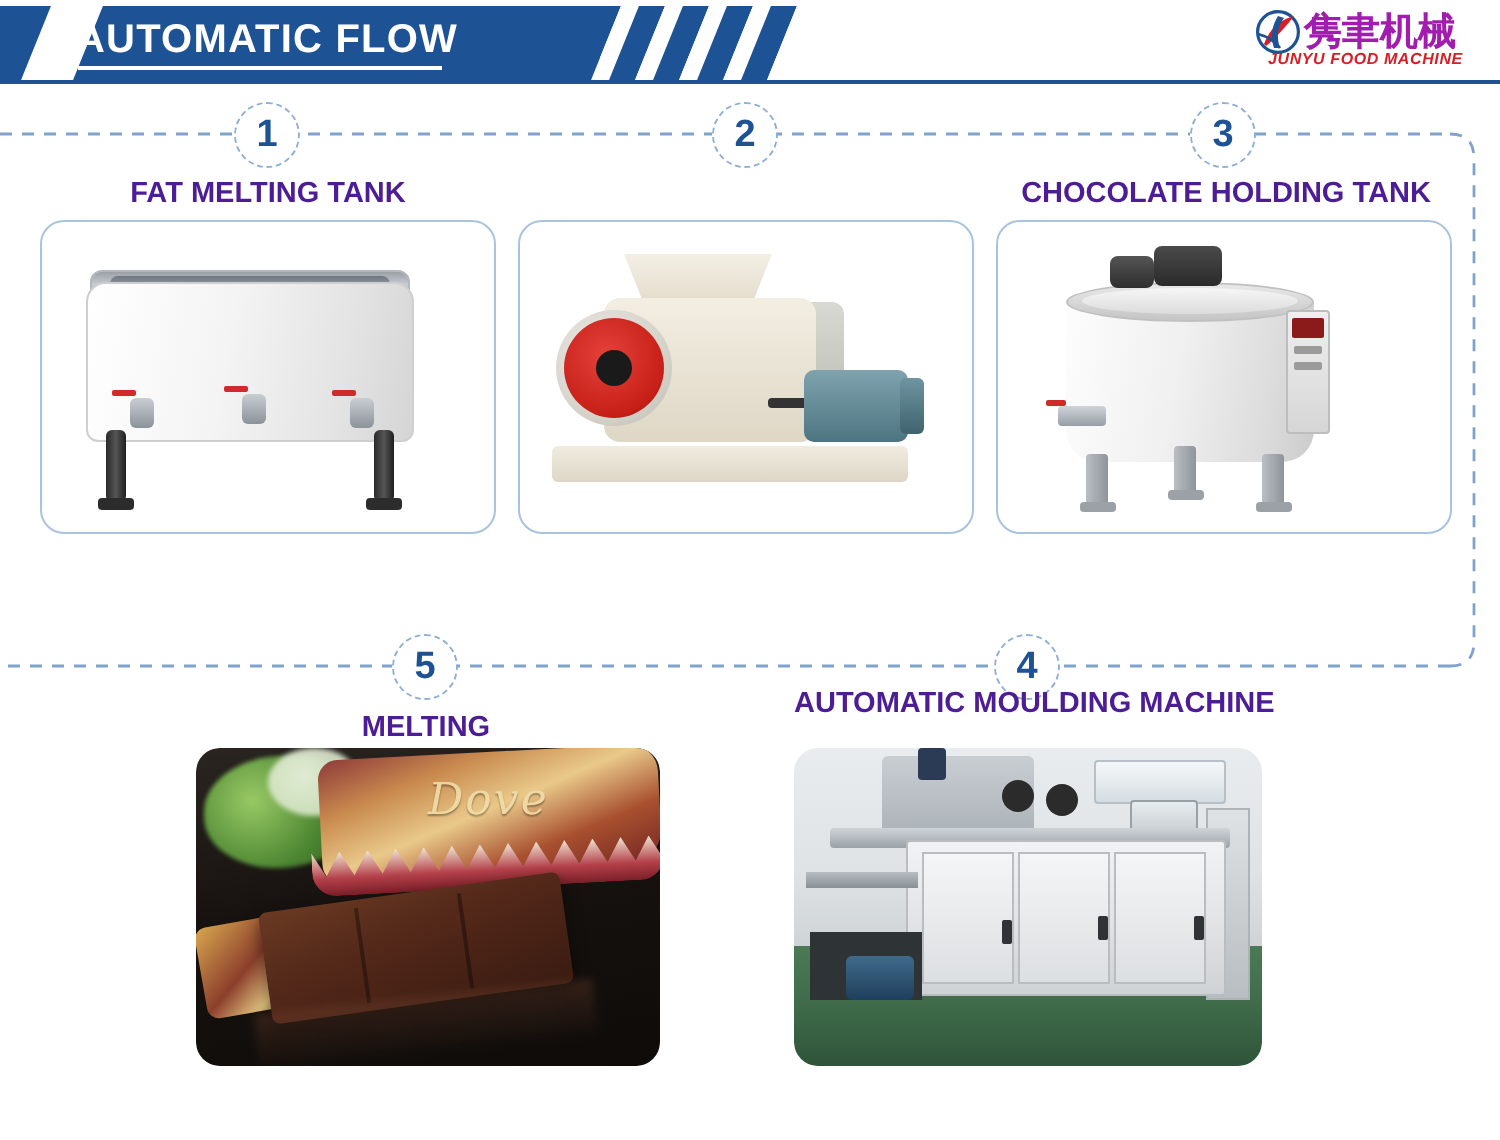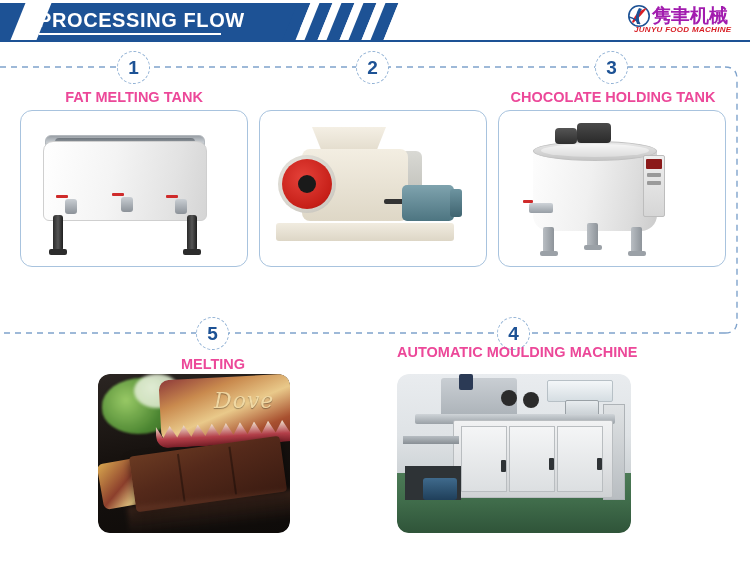--- a/index.html
+++ b/index.html
@@ -63,21 +63,21 @@
     border:1.6px dashed #8fb0d4;
     display:flex; align-items:center; justify-content:center;
     color:#1d5295; font-size:19px; font-weight:bold;
     font-family:"Liberation Sans", sans-serif;
     line-height:1;
   }
 
   
   .step-label {
     position:absolute; text-align:center;
-    color:#ec4899; font-size:14.5px; font-weight:bold;
+    color:#4c1d95; font-size:14.5px; font-weight:bold;
     font-family:"Liberation Sans", sans-serif;
     white-space:nowrap;
   }
 
   
   .photo-card {
     position:absolute; border:1px solid #a8c3de; border-radius:12px;
     background:#ffffff; overflow:hidden;
   }
   .photo-card.plain { border:none; border-radius:12px; }
@@ -215,21 +215,21 @@
     background:linear-gradient(180deg,#e8ecef,#b9c1c6); border:1px solid #9aa1a6; border-radius:2px; }
 </style>
 </head>
 <body>
 
 <div id="page">
 
   <div class="header">
     <div class="header-bluebar"></div>
     <div class="header-slash-lead"></div>
-    <div class="header-title">PROCESSING FLOW</div>
+    <div class="header-title">AUTOMATIC FLOW</div>
     <div class="header-title-underline"></div>
 
     <div class="stripes">
       <div class="stripes-tail"></div>
       <div class="sq" style="left:14px;"></div>
       <div class="wq" style="left:27px;"></div>
       <div class="sq" style="left:36px;"></div>
       <div class="wq" style="left:49px;"></div>
       <div class="sq" style="left:58px;"></div>
       <div class="wq" style="left:71px;"></div>
@@ -330,21 +330,21 @@
       <div class="hold-leg-f" style="left:85px; top:134px;"></div>
       <div class="hold-leg" style="left:132px; top:116px;"></div>
       <div class="hold-leg-f" style="left:129px; top:140px;"></div>
     </div>
   </div>
 
   <div class="num-badge" style="left:196px; top:317px;">
     <span>5</span>
   </div>
   <div class="step-label" style="left:97px; top:356px; width:232px;">MELTING</div>
-  <div class="photo-card plain" style="left:98px; top:374px; width:192px; height:159px;">
+  <div class="photo-card plain" style="left:98px; top:374px; width:232px; height:159px;">
     <div class="photo-inner">
       <div class="pk-bg"></div>
       <div class="pk-leaf"></div>
       <div class="pk-leaf2"></div>
       <div class="pk-wrap"></div>
       <div class="pk-wrap-edge"></div>
       <div class="pk-dove">Dove</div>
       <div class="pk-foil"></div>
       <div class="pk-bar">
         <div class="pk-bar-seg" style="left:48px;"></div>

